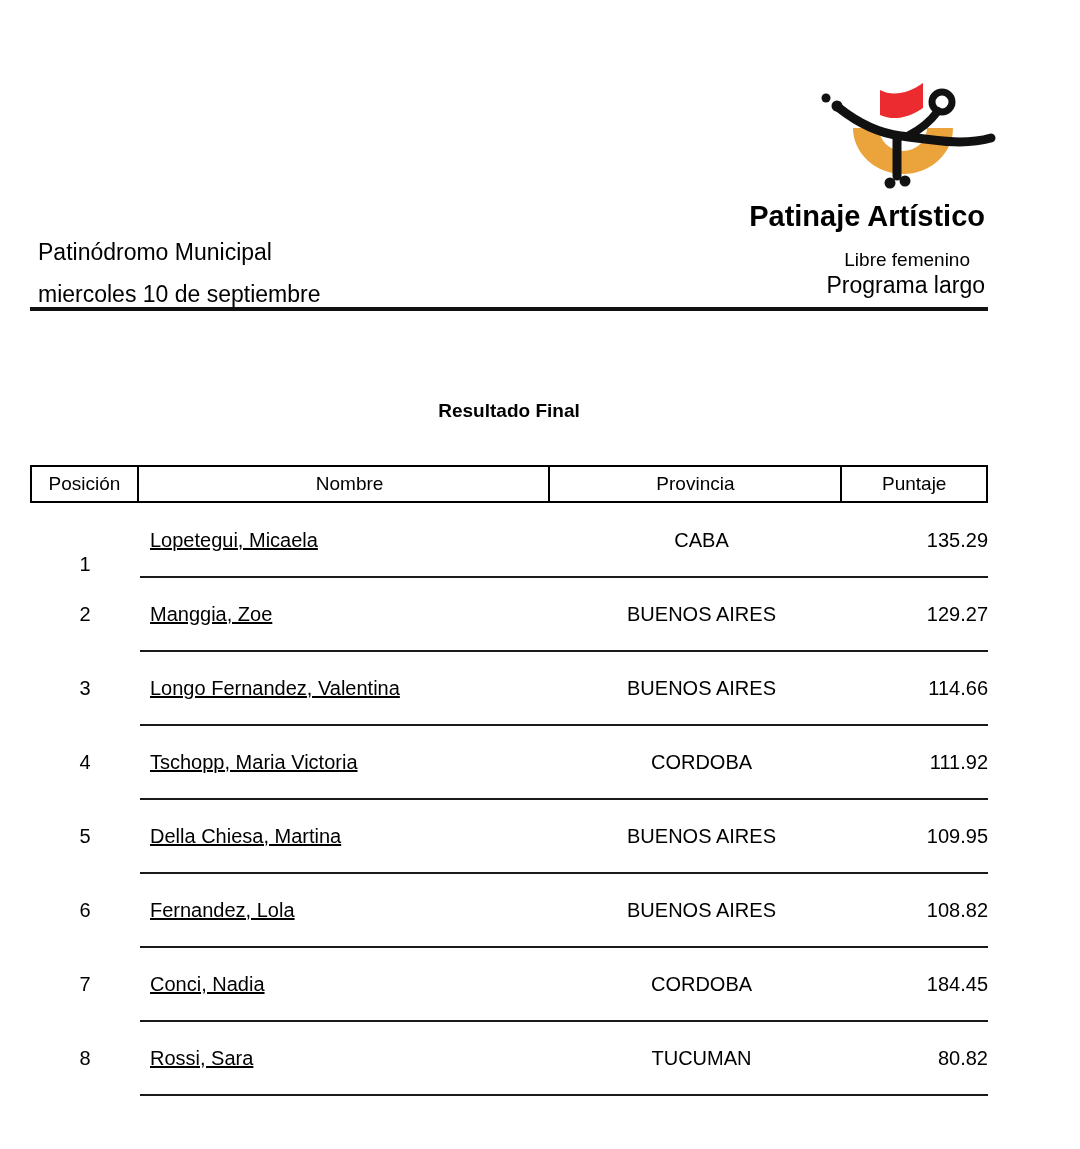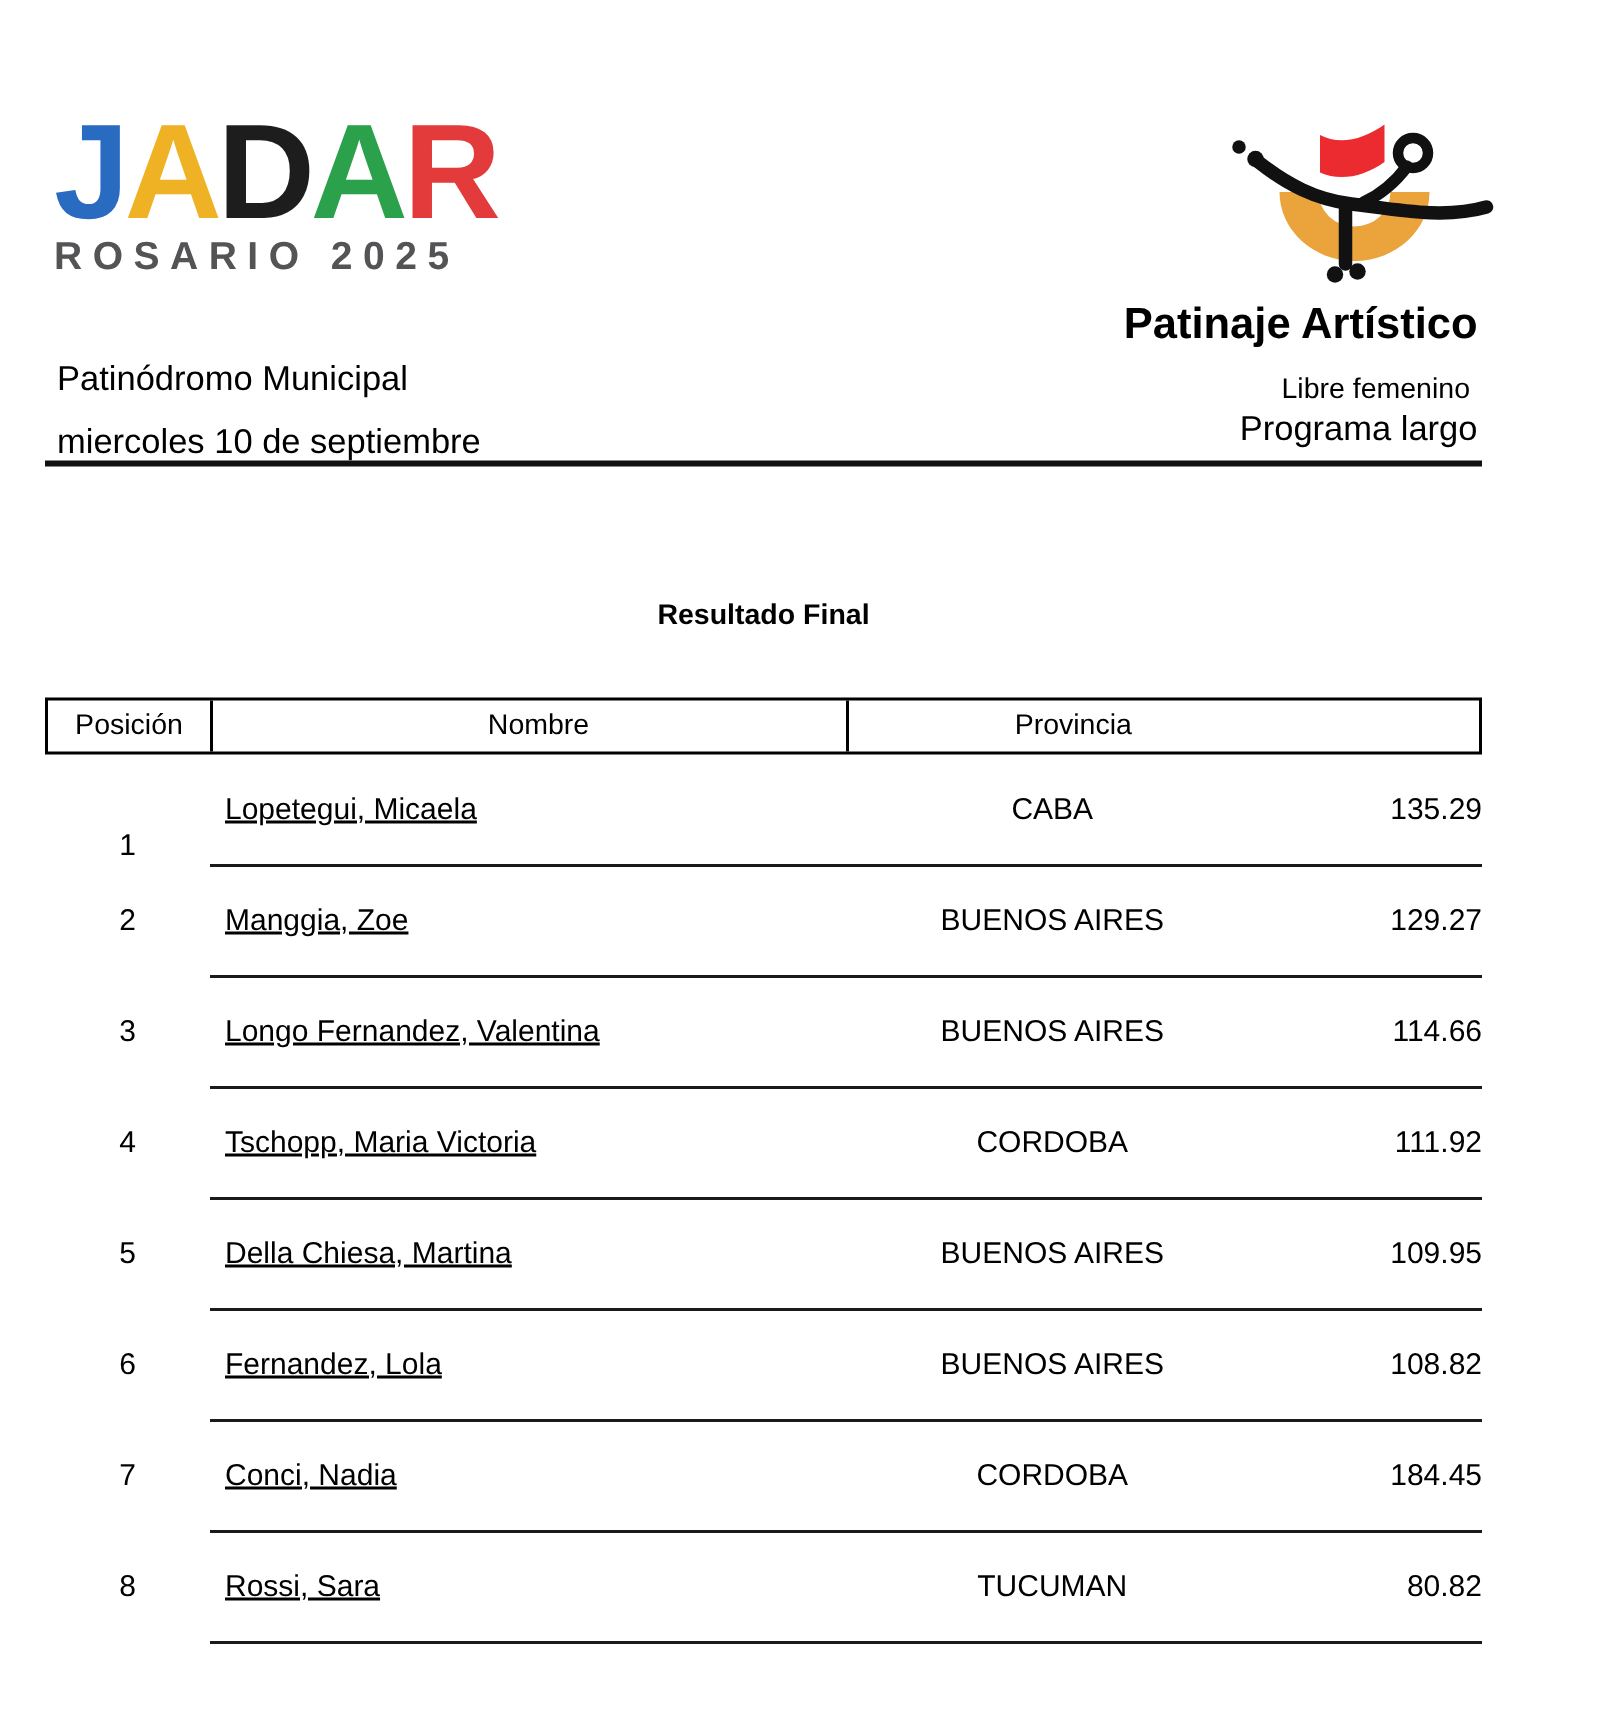--- a/index.html
+++ b/index.html
@@ -34,21 +34,21 @@
   
   .skater-icon-wrap { position: absolute; left: 813px; top: 78px; width: 188px; height: 116px; }
   .sport-name {
     position: absolute; right: 95px; top: 200px;
     font-size: 29px; font-weight: 700; white-space: nowrap;
   }
 
   
   .venue-line   { position: absolute; left: 38px; top: 239px; font-size: 23px; }
   .date-line    { position: absolute; left: 38px; top: 281px; font-size: 23px; }
-  .category-line{ position: absolute; right: 100px; top: 249px; font-size: 19px; }
+  .category-line{ position: absolute; right: 110px; top: 249px; font-size: 19px; }
   .program-line { position: absolute; right: 95px; top: 272px; font-size: 23px; }
 
   .header-rule {
     position: absolute; left: 30px; top: 307px;
     width: 958px; height: 4px; background: #111;
   }
 
   .results-title {
     position: absolute; left: 30px; top: 357px; width: 958px;
     text-align: center; font-size: 19px; font-weight: 700; margin-top: 43px;
@@ -92,26 +92,20 @@
   .ic-amber { fill: #EBA43C; }
   .ic-red   { fill: #EB2B2F; }
   .ic-black-fill { fill: #111; }
   .ic-black-stroke { stroke: #111; fill: none; stroke-linecap: round; }
 </style>
 </head>
 <body>
 
 <div class="page">
 
-  <div class="logo-block">
-    <div class="jadar-letters">
-      <span class="letter-j">J</span><span class="letter-a1">A</span><span class="letter-d">D</span><span class="letter-a2">A</span><span class="letter-r">R</span>
-    </div>
-    <div class="logo-subtitle">ROSARIO 2025</div>
-  </div>
 
   <div class="skater-icon-wrap">
     <svg width="188" height="116" viewBox="0 0 188 116" xmlns="http://www.w3.org/2000/svg">
 
       <path class="ic-amber" d="M 40 50 A 50 46 0 0 0 140 50 L 114 50 A 24 23 0 0 1 66 50 Z"></path>
 
       <path class="ic-red" d="M 67 12 C 80 19 96 15 110 5 L 110 30 C 96 40 80 43 67 37 Z"></path>
 
       <path class="ic-black-stroke" stroke-width="9" d="M 26 30 C 45 45 64 55 88 58 C 120 62 150 68 178 60"></path>
 
@@ -137,20 +131,21 @@
   <div class="program-line">Programa largo</div>
 
   <div class="header-rule"></div>
 
   <div class="results-title">Resultado Final</div>
 
   <div class="table-head">
     <div class="th th-pos">Posición</div>
     <div class="th th-name">Nombre</div>
     <div class="th th-prov">Provincia</div>
+    <div class="th th-score">Puntaje</div>
   </div>
 
   <div class="table-body">
 
     <div class="row row-first">
       <div class="cell-pos">1</div>
       <div class="cell-name">Lopetegui, Micaela</div>
       <div class="cell-prov">CABA</div>
       <div class="cell-score">135.29</div>
       <div class="sep"></div>

